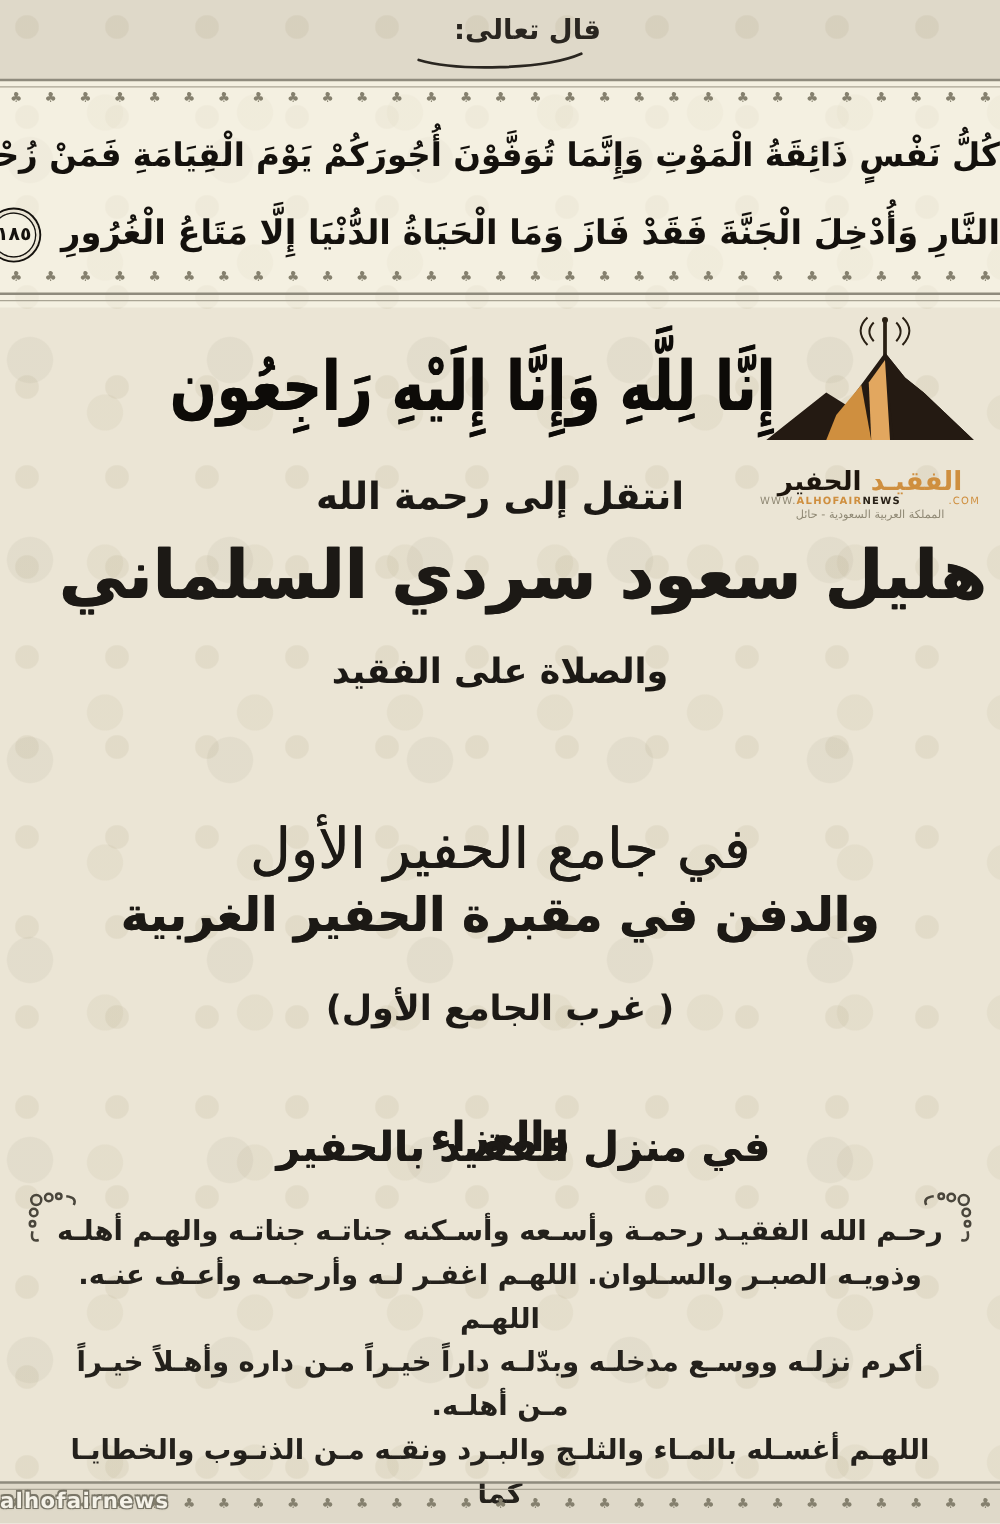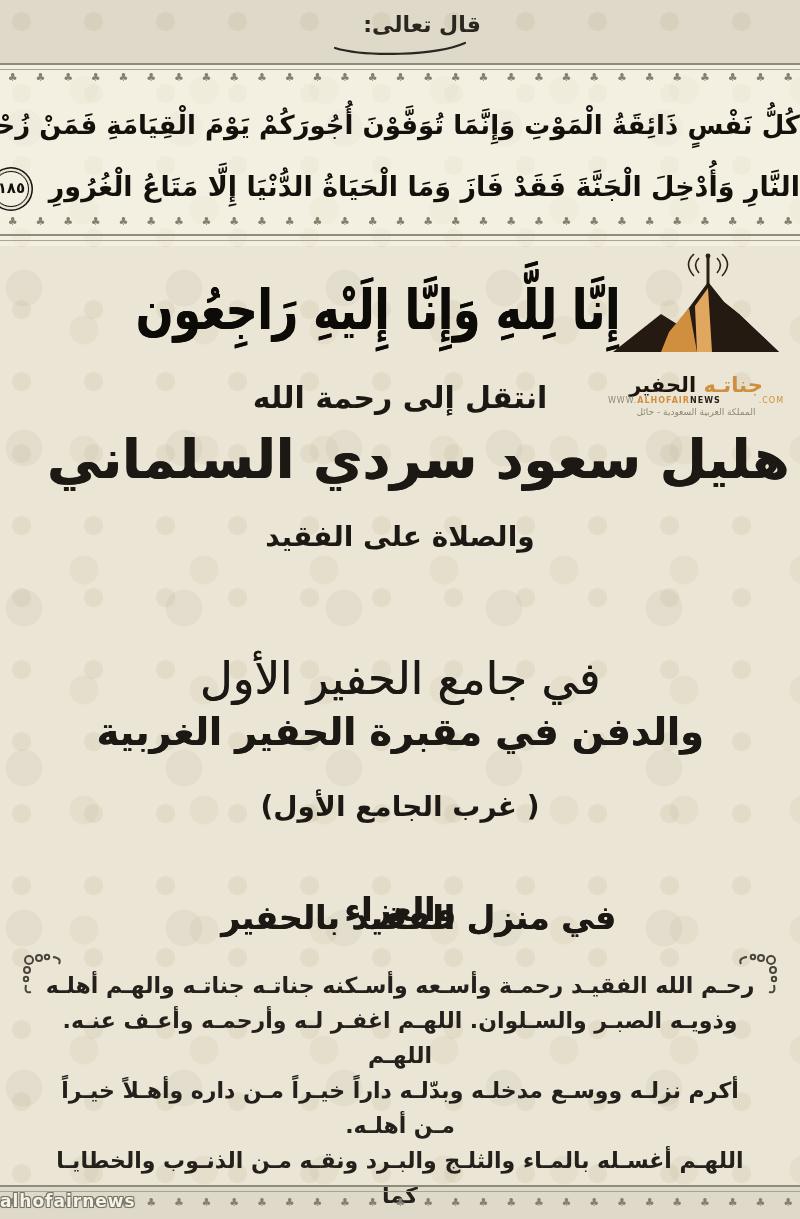--- a/index.html
+++ b/index.html
@@ -119,21 +119,21 @@
         <path d="M111 2 q11 10 0 22"></path>
       </g>
       <line x1="97" y1="4" x2="97" y2="34" stroke="#2a2014" stroke-width="3"></line>
       <circle cx="97" cy="4" r="2.4" fill="#2a2014"></circle>
       <path d="M2 100 L50 62 L66 72 L97 30 L113 50 L128 62 L168 100 Z" fill="#241a12"></path>
       <path d="M58 80 L78 56 L86 100 L50 100 Z" fill="#cf8f3f"></path>
       <path d="M84 54 L97 36 L101 100 L86 100 Z" fill="#e2a75f"></path>
       <path d="M97 30 L113 50 L128 62 L168 100 L104 100 Z" fill="#241a12"></path>
     </svg>
     <div class="logo-name">
-      <span class="first">جناتـه</span>
+      <span class="first">الفقيـد</span>
       <span class="second">الحفير</span>
     </div>
     <div class="logo-url">
       <span>WWW.</span><span class="brand">ALHOFAIR</span><span class="news">NEWS</span><span class="tld">.COM</span>
     </div>
     <div class="logo-tag">المملكة العربية السعودية - حائل</div>
   </div>
 
   <div class="center-line intro">انتقل إلى رحمة الله</div>
   <div class="center-line name">هليل سعود سردي السلماني</div>

